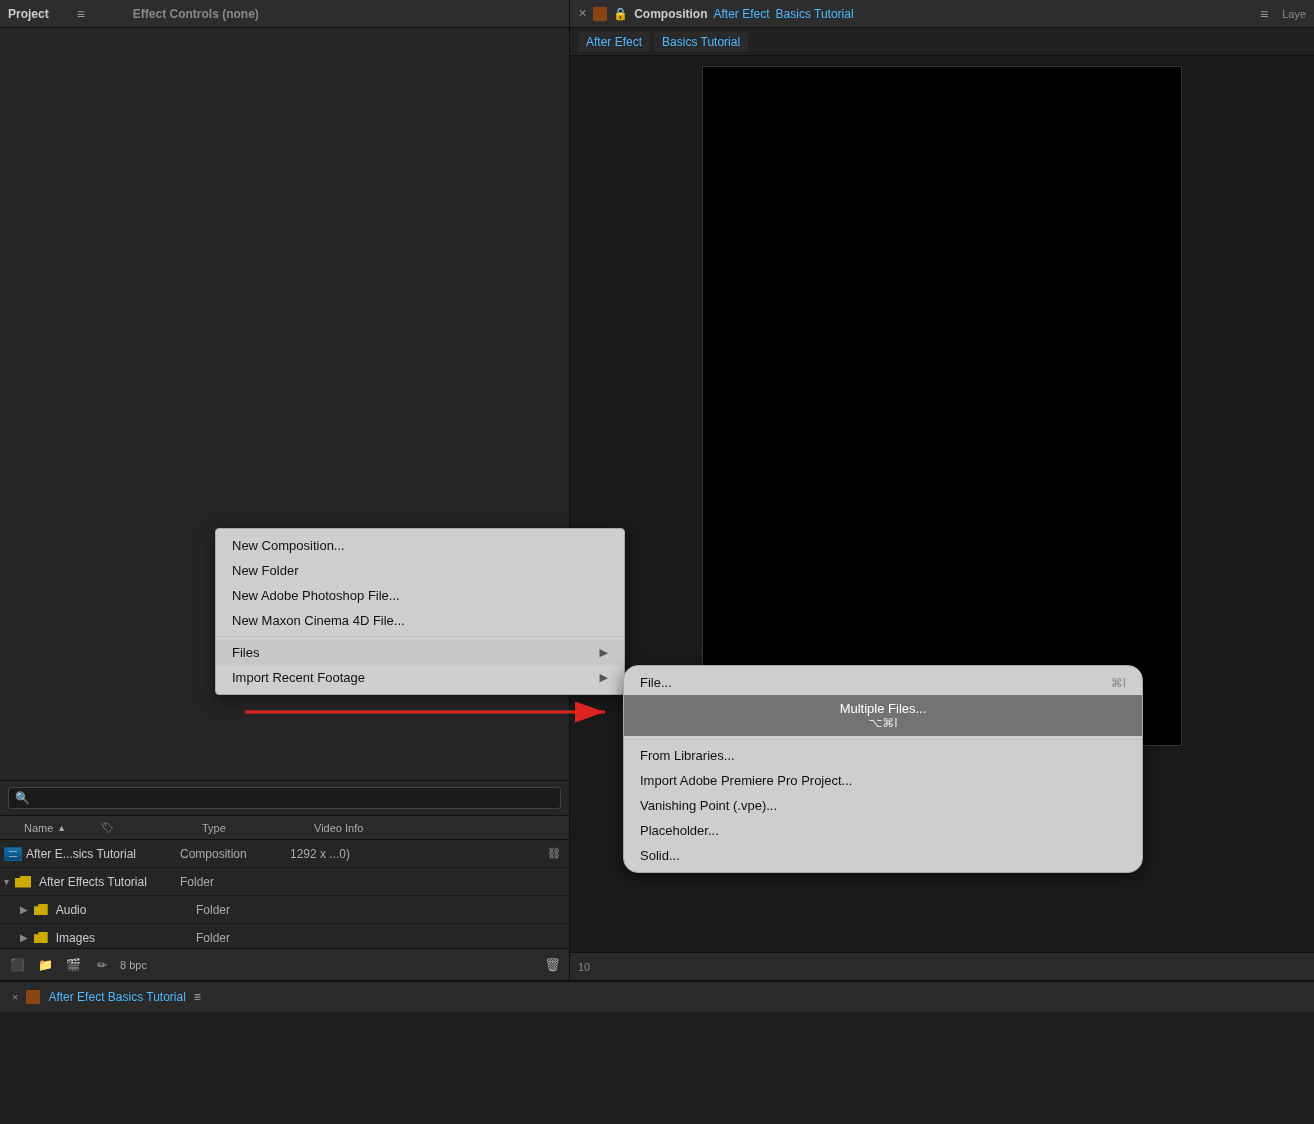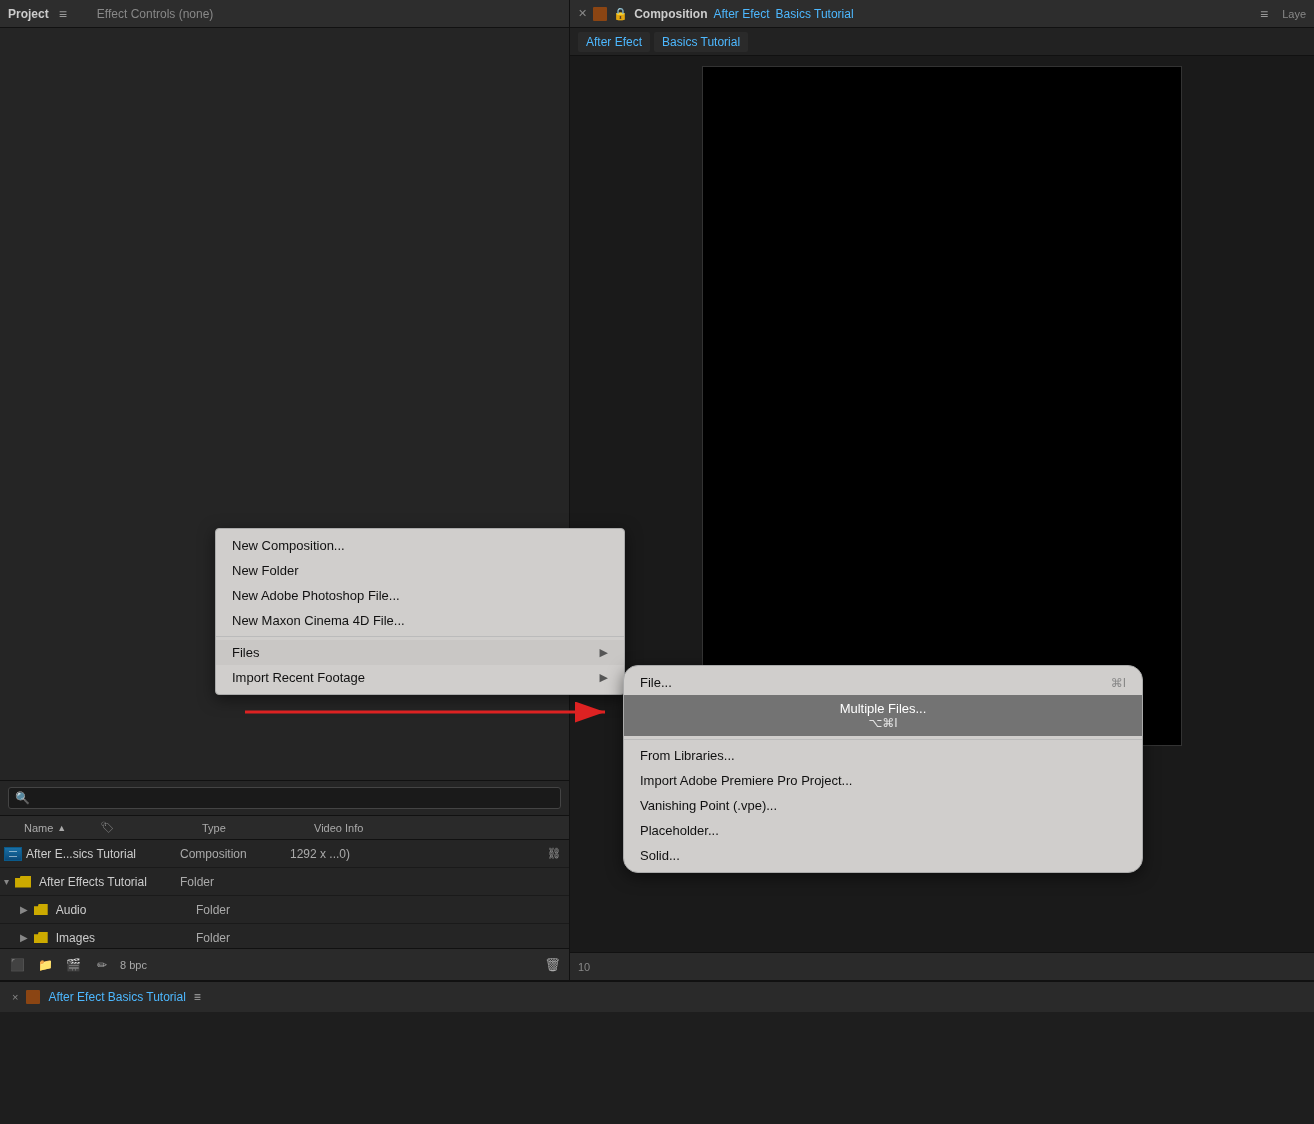--- a/index.html
+++ b/index.html
@@ -32,39 +32,40 @@
       position: relative;
     }
 
     .panel-header {
       display: flex;
       align-items: center;
       height: 28px;
       background: #2d2d2d;
       padding: 0 8px;
       border-bottom: 1px solid #111;
-      gap: 10px;
+      gap: 28px;
     }
 
     .panel-title {
       color: #cccccc;
       font-size: 12px;
       font-weight: 600;
     }
 
     .panel-menu-icon {
       color: #999;
       font-size: 14px;
       cursor: pointer;
     }
 
     .effect-controls-label {
       color: #888;
       font-size: 12px;
       margin-left: 20px;
+      font-weight: bold;
     }
 
     
     .preview-area {
       flex: 1;
       background: #252525;
       min-height: 200px;
     }
 
     

